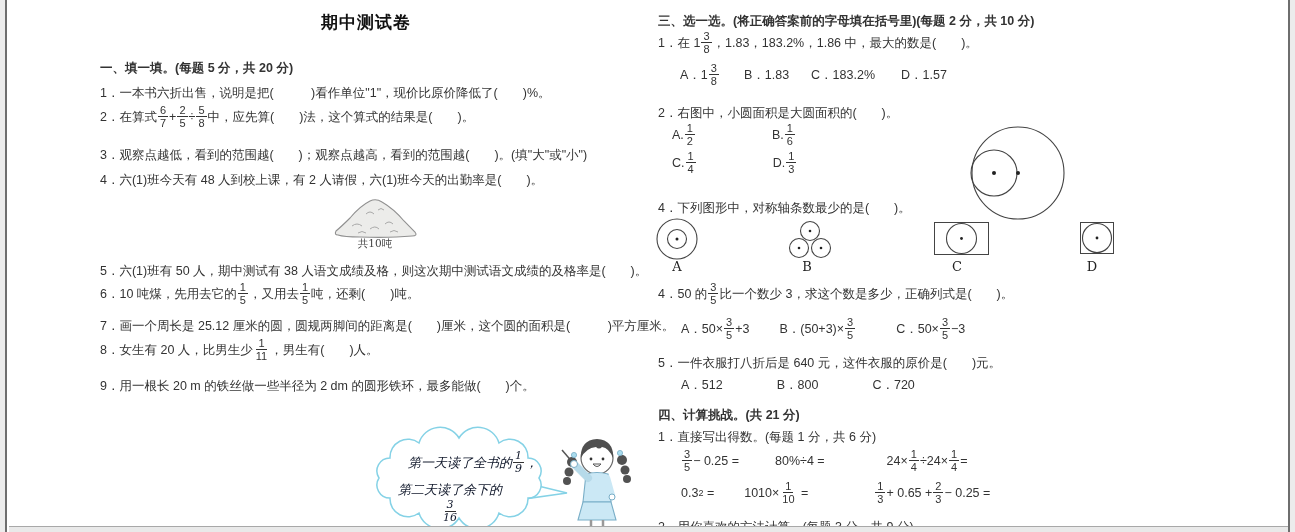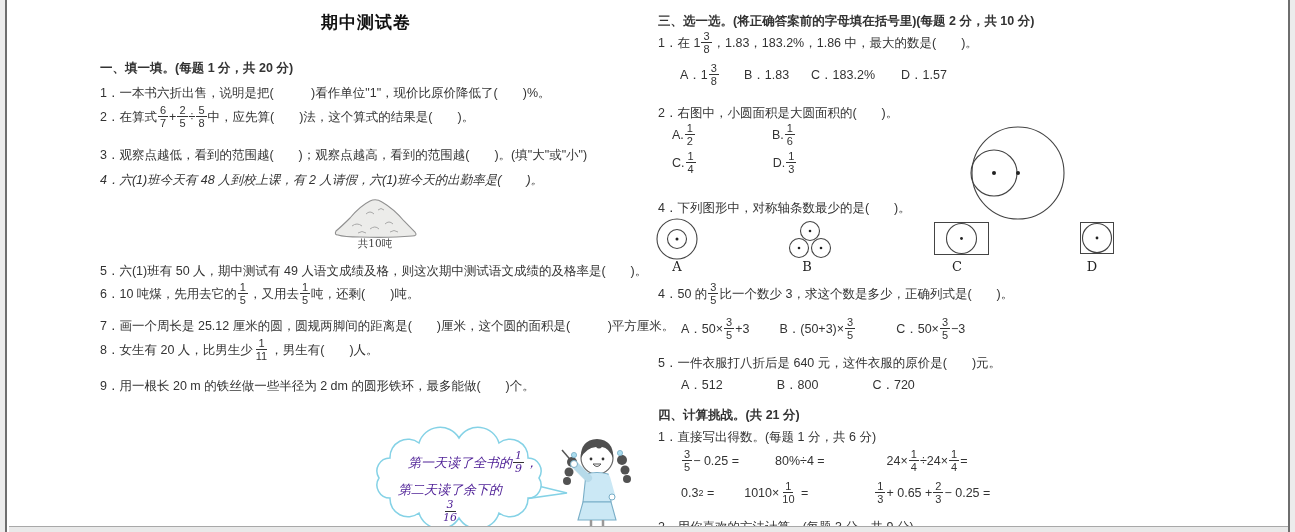--- a/index.html
+++ b/index.html
@@ -20,21 +20,21 @@
   .fr .nu { display:block; padding:0 2px; border-bottom:1px solid #333; }
   .fr .de { display:block; padding:0 2px; }
   .gp { display:inline-block; height:1px; }
   sup { font-size:9px; }
   .fig-label { position:absolute; width:40px; text-align:center; font-size:13px;
     font-family:"DejaVu Serif","Liberation Serif",serif; color:#222; }
   .mound-caption { position:absolute; left:330px; top:237px; width:90px; text-align:center;
     font-size:10.5px; font-family:"DejaVu Serif","Liberation Serif",serif; color:#444; }
   .bubble-line { position:absolute; display:flex; align-items:center; white-space:pre;
     font-family:"DejaVu Serif","Liberation Serif",serif; font-style:italic;
-    font-size:13px; color:#4c1d95; }
+    font-size:13px; color:#0f172a; }
   .bubble-line .fr { font-size:11px; }
   svg { position:absolute; overflow:visible; }
 </style>
 </head>
 <body>
 
 <div id="content">
 
   <div class="title">期中测试卷</div>
 
@@ -108,26 +108,26 @@
     <rect x="0.5" y="0.5" width="54" height="32" fill="none" stroke="#444" stroke-width="1"></rect>
     <circle cx="27.5" cy="16.5" r="15" fill="none" stroke="#444" stroke-width="1.1"></circle>
     <circle cx="27.5" cy="16.5" r="1.4" fill="#222"></circle>
   </svg>
   <svg style="left:1080px;top:222px;" width="34" height="32" viewBox="0 0 34 32">
     <rect x="0.5" y="0.5" width="33" height="31" fill="none" stroke="#444" stroke-width="1"></rect>
     <circle cx="17" cy="16" r="14.5" fill="none" stroke="#444" stroke-width="1.1"></circle>
     <circle cx="17" cy="16" r="1.4" fill="#222"></circle>
   </svg>
 
-<div class="line bold" style="left: 100px; top: 60px;"><span>一、填一填。(每题 1 分，共 20 分)</span></div>
+<div class="line bold" style="left: 100px; top: 60px;"><span>一、填一填。(每题 5 分，共 20 分)</span></div>
     <div class="line" style="left: 100px; top: 85px;"><span>1．一本书六折出售，说明是把(　　　)看作单位"1"，现价比原价降低了(　　)%。</span></div>
     <div class="line" style="left: 100px; top: 104px;"><span>2．在算式</span><span class="fr"><span class="nu">6</span><span class="de">7</span></span><span>+</span><span class="fr"><span class="nu">2</span><span class="de">5</span></span><span>÷</span><span class="fr"><span class="nu">5</span><span class="de">8</span></span><span>中，应先算(　　)法，这个算式的结果是(　　)。</span></div>
     <div class="line" style="left: 100px; top: 147px;"><span>3．观察点越低，看到的范围越(　　)；观察点越高，看到的范围越(　　)。(填"大"或"小")</span></div>
-    <div class="line" style="left: 100px; top: 172px; font-style: italic;"><span>4．六(1)班今天有 48 人到校上课，有 2 人请假，六(1)班今天的出勤率是(　　)。</span></div>
-    <div class="line" style="left: 100px; top: 263px;"><span>5．六(1)班有 50 人，期中测试有 49 人语文成绩及格，则这次期中测试语文成绩的及格率是(　　)。</span></div>
+    <div class="line" style="left: 100px; top: 172px;"><span>4．六(1)班今天有 48 人到校上课，有 2 人请假，六(1)班今天的出勤率是(　　)。</span></div>
+    <div class="line" style="left: 100px; top: 263px;"><span>5．六(1)班有 50 人，期中测试有 38 人语文成绩及格，则这次期中测试语文成绩的及格率是(　　)。</span></div>
     <div class="line" style="left: 100px; top: 281px;"><span>6．10 吨煤，先用去它的</span><span class="fr"><span class="nu">1</span><span class="de">5</span></span><span>，又用去</span><span class="fr"><span class="nu">1</span><span class="de">5</span></span><span>吨，还剩(　　)吨。</span></div>
     <div class="line" style="left: 100px; top: 318px;"><span>7．画一个周长是 25.12 厘米的圆，圆规两脚间的距离是(　　)厘米，这个圆的面积是(　　　)平方厘米。</span></div>
     <div class="line" style="left: 100px; top: 337px;"><span>8．女生有 20 人，比男生少</span><span class="fr"><span class="nu">1</span><span class="de">11</span></span><span>，男生有(　　)人。</span></div>
     <div class="line" style="left: 100px; top: 378px;"><span>9．用一根长 20 m 的铁丝做一些半径为 2 dm 的圆形铁环，最多能做(　　)个。</span></div>
     <div class="line bold" style="left: 658px; top: 13px;"><span>三、选一选。(将正确答案前的字母填在括号里)(每题 2 分，共 10 分)</span></div>
     <div class="line" style="left: 658px; top: 30px;"><span>1．在 1</span><span class="fr"><span class="nu">3</span><span class="de">8</span></span><span>，1.83，183.2%，1.86 中，最大的数是(　　)。</span></div>
     <div class="line" style="left: 680px; top: 62px;"><span>A．1</span><span class="fr"><span class="nu">3</span><span class="de">8</span></span><span class="gp" style="width: 24px;"></span><span>B．1.83</span><span class="gp" style="width: 22px;"></span><span>C．183.2%</span><span class="gp" style="width: 26px;"></span><span>D．1.57</span></div>
     <div class="line" style="left: 658px; top: 105px;"><span>2．右图中，小圆面积是大圆面积的(　　)。</span></div>
     <div class="line" style="left: 672px; top: 122px;"><span>A.</span><span class="fr"><span class="nu">1</span><span class="de">2</span></span><span class="gp" style="width: 76px;"></span><span>B.</span><span class="fr"><span class="nu">1</span><span class="de">6</span></span></div>
     <div class="line" style="left: 672px; top: 150px;"><span>C.</span><span class="fr"><span class="nu">1</span><span class="de">4</span></span><span class="gp" style="width: 76px;"></span><span>D.</span><span class="fr"><span class="nu">1</span><span class="de">3</span></span></div>

